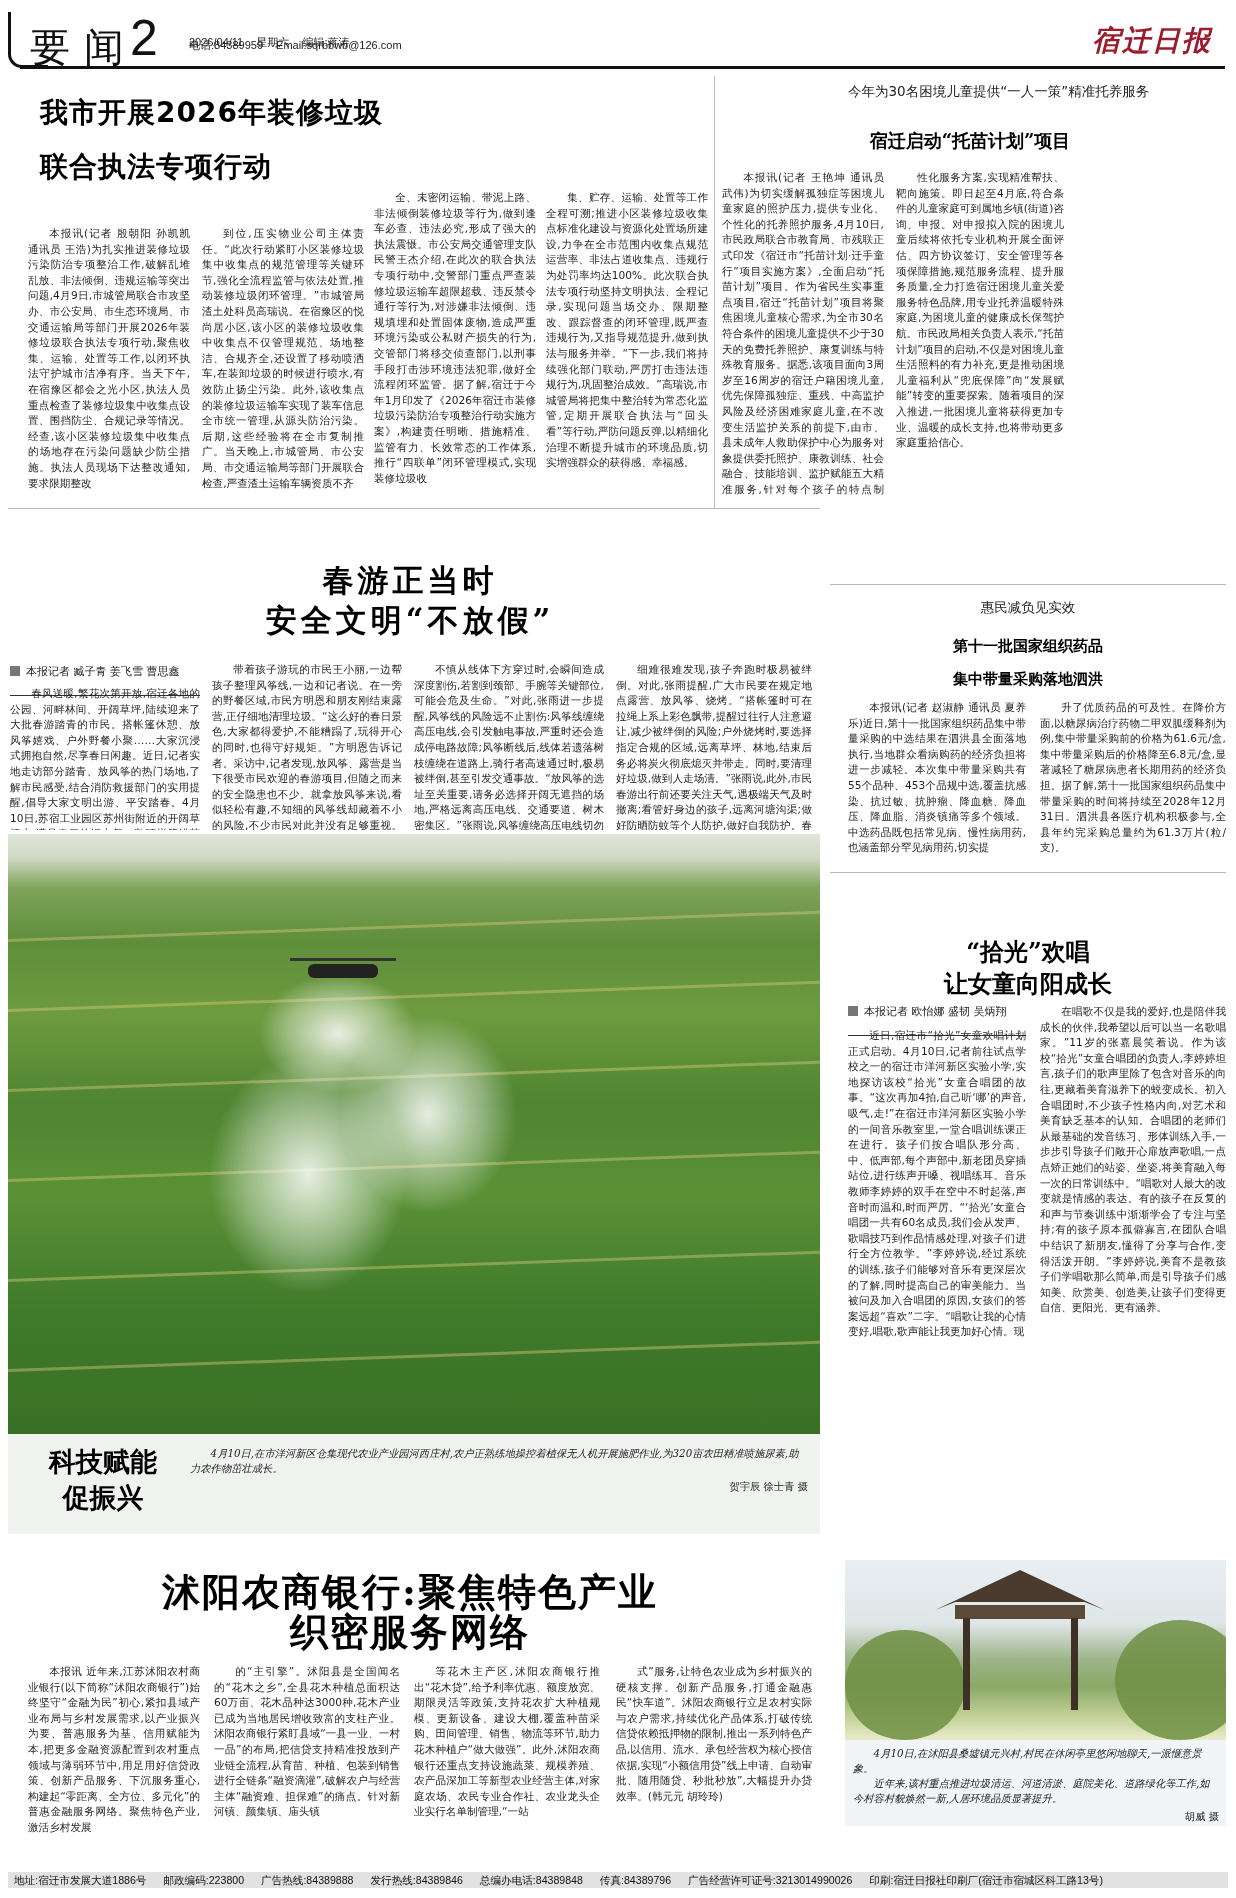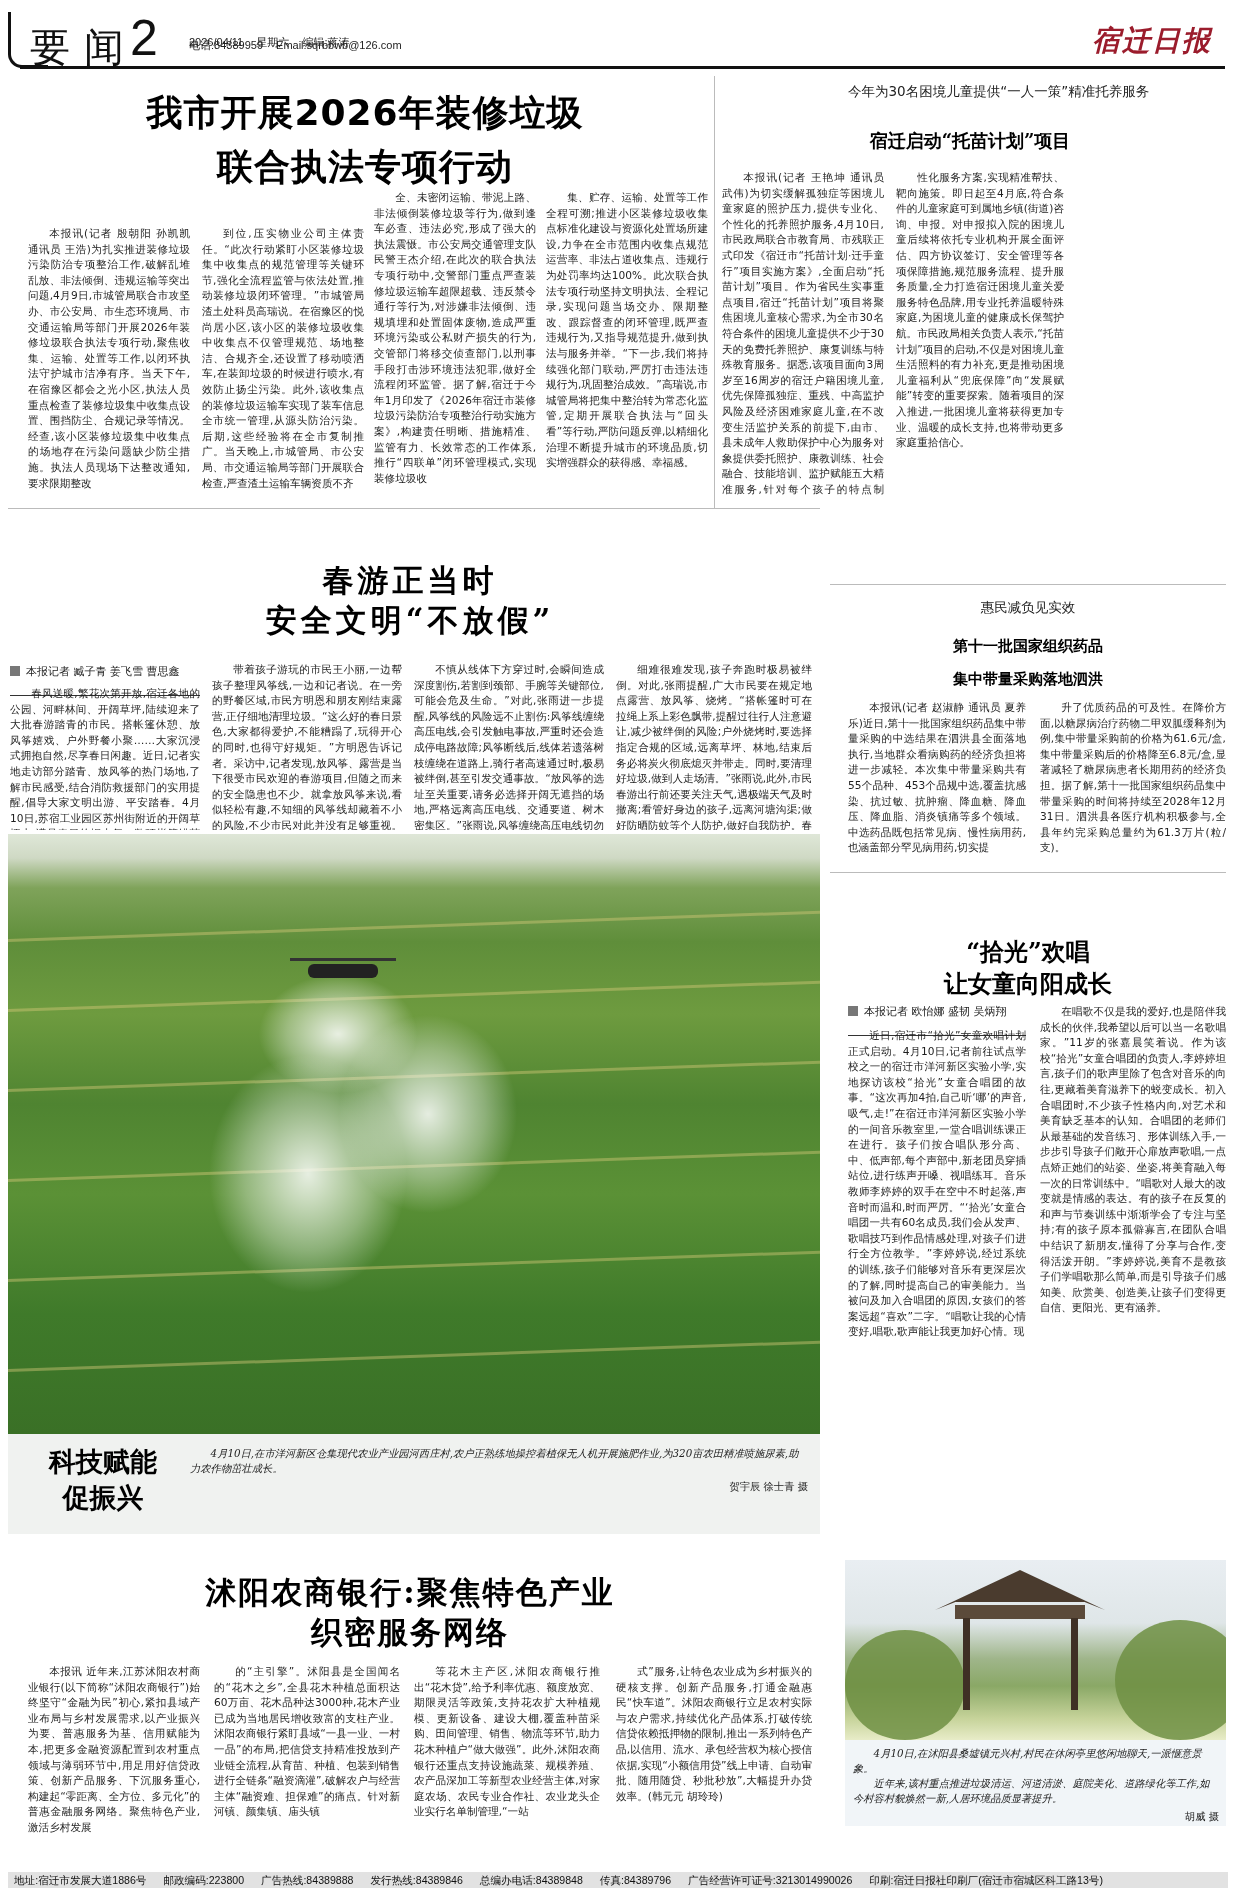--- a/index.html
+++ b/index.html
@@ -11,21 +11,21 @@
   
   .masthead-bracket { left: 8px; top: 12px; width: 40px; height: 56px; border-left: 3px solid #111; border-bottom: 3px solid #111; border-bottom-left-radius: 14px; }
   .masthead-rule { left: 20px; top: 66px; width: 1205px; height: 3px; background: #111; }
   .section-name { left: 30px; top: 20px; font-size: 40px; letter-spacing: 14px; font-family: "DejaVu Sans", sans-serif; color: #111; }
   .page-num { left: 130px; top: 10px; font-size: 50px; font-family: "Liberation Sans", sans-serif; color: #111; line-height: 56px; }
   .meta-line { left: 189px; font-size: 11px; color: #222; font-family: "Liberation Sans", sans-serif; white-space: nowrap; }
   .meta-line span { margin-right: 10px; }
   .paper-logo { left: 1092px; top: 22px; font-size: 28px; color: #9b1c2c; font-family: "DejaVu Serif", serif; font-weight: bold; font-style: italic; letter-spacing: 2px; }
 
   
-  .hl-xl { font-family: "DejaVu Sans", sans-serif; font-weight: bold; font-size: 36px; line-height: 54px; text-align: center; color: #000; letter-spacing: 1px; }
+  .hl-xl { font-family: "DejaVu Sans", sans-serif; font-weight: bold; font-size: 28px; line-height: 54px; color: #000; letter-spacing: 1px; }
   .hl-serif { font-family: "DejaVu Serif", serif; font-weight: bold; color: #000; text-align: center; }
   .kicker { font-size: 13.5px; color: #222; line-height: 19px; }
 
   
   .col { font-size: 10.6px; line-height: 15.6px; color: #1e1e1e; text-align: justify; overflow: hidden; }
   .col p { text-indent: 2em; }
   .byline { font-size: 11px; color: #222; border-bottom: 1px solid #333; padding-bottom: 16px; white-space: nowrap; }
   .byline .sq { display: inline-block; width: 10px; height: 10px; background: #777; margin-right: 6px; vertical-align: -1px; }
 
   
@@ -168,21 +168,21 @@
 <div class="abs caption-box"></div>
 <div class="abs caption-title">
   <div>科技赋能</div>
   <div>促振兴</div>
 </div>
 <div class="abs caption-text">
   <p>4月10日,在市洋河新区仓集现代农业产业园河西庄村,农户正熟练地操控着植保无人机开展施肥作业,为320亩农田精准喷施尿素,助力农作物茁壮成长。</p>
   <div class="caption-credit">贺宇辰 徐士青 摄</div>
 </div>
 
-<div class="abs hl-serif" style="left:60px; top:1572px; width:700px; font-size:31px; line-height:40px; letter-spacing:2px;">
+<div class="abs hl-serif" style="left:60px; top:1572px; width:700px; font-size:38px; line-height:40px; letter-spacing:2px;">
   <div>沭阳农商银行:聚焦特色产业</div>
   <div>织密服务网络</div>
 </div>
 <div class="abs col" style="left:28px; top:1664px; width:172px; height:204px;">
     <p>本报讯 近年来,江苏沭阳农村商业银行(以下简称“沭阳农商银行”)始终坚守“金融为民”初心,紧扣县域产业布局与乡村发展需求,以产业振兴为要、普惠服务为基、信用赋能为本,把更多金融资源配置到农村重点领域与薄弱环节中,用足用好信贷政策、创新产品服务、下沉服务重心,构建起“零距离、全方位、多元化”的普惠金融服务网络。聚焦特色产业,激活乡村发展</p>
   </div>
 <div class="abs col" style="left:214px; top:1664px; width:186px; height:204px;">
     <p>的“主引擎”。沭阳县是全国闻名的“花木之乡”,全县花木种植总面积达60万亩、花木品种达3000种,花木产业已成为当地居民增收致富的支柱产业。沭阳农商银行紧盯县域“一县一业、一村一品”的布局,把信贷支持精准投放到产业链全流程,从育苗、种植、包装到销售进行全链条“融资滴灌”,破解农户与经营主体“融资难、担保难”的痛点。针对新河镇、颜集镇、庙头镇</p>
   </div>
 <div class="abs col" style="left:414px; top:1664px; width:186px; height:204px;">

